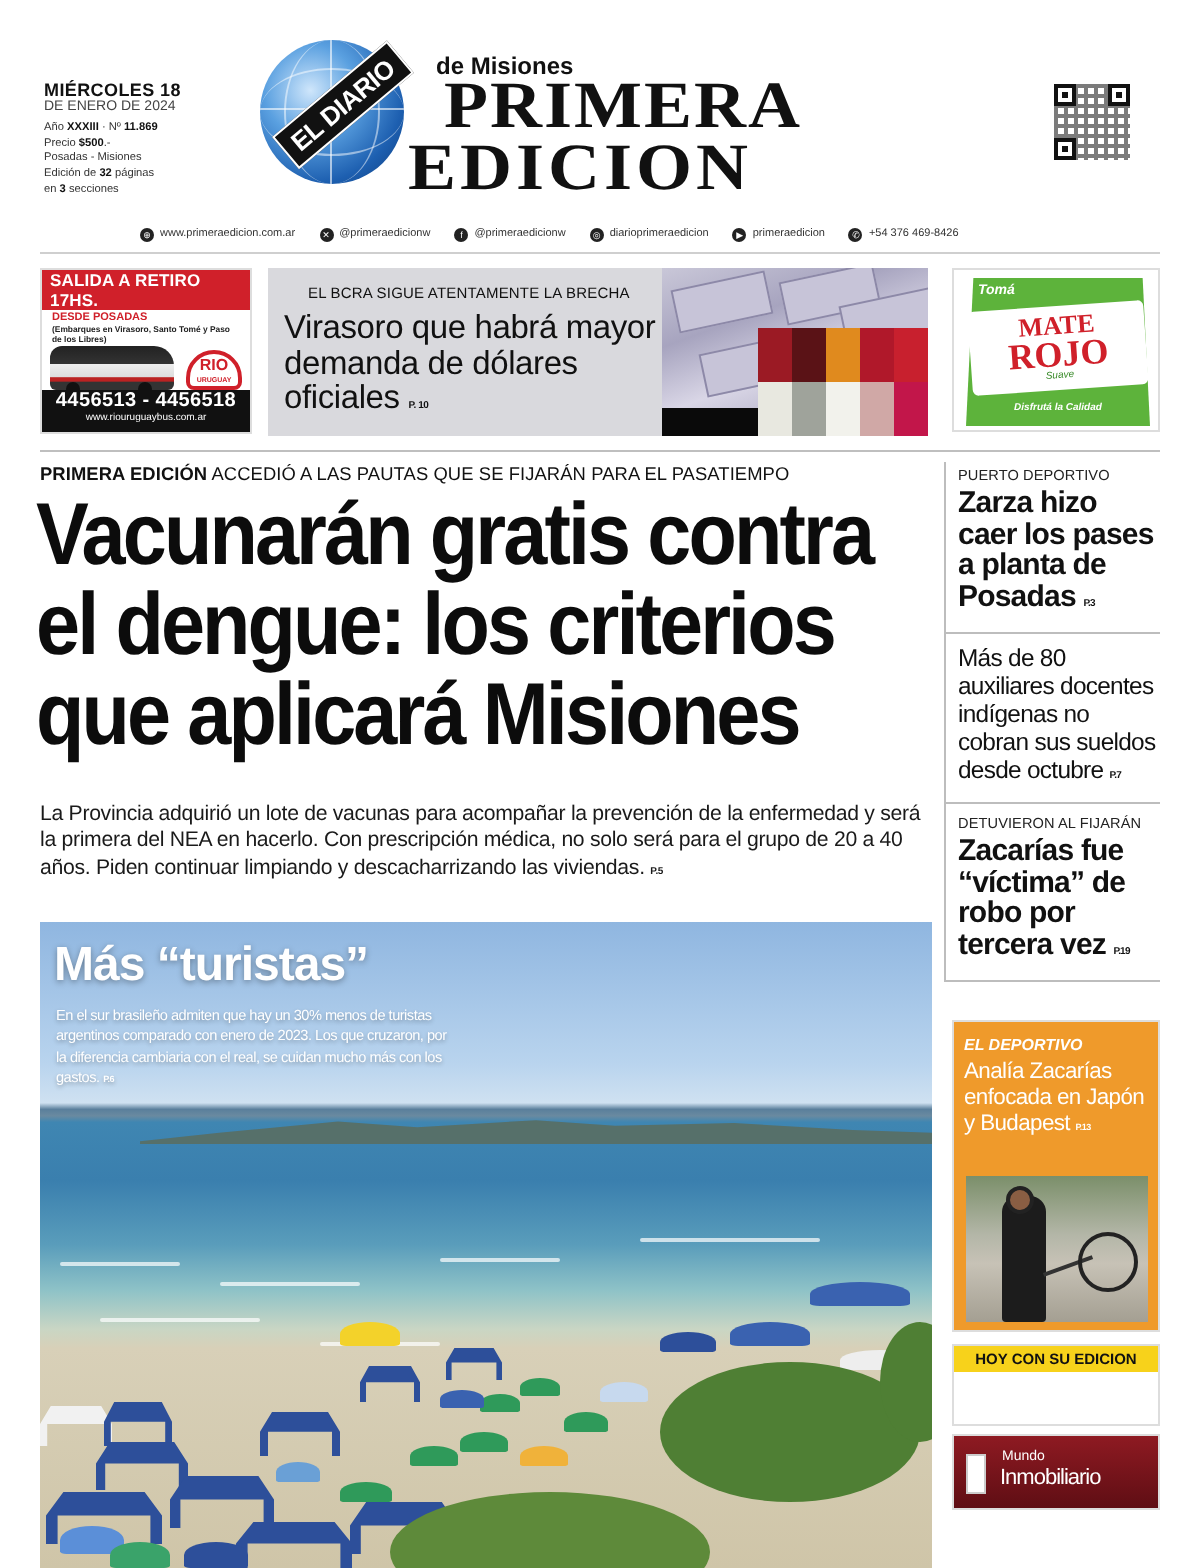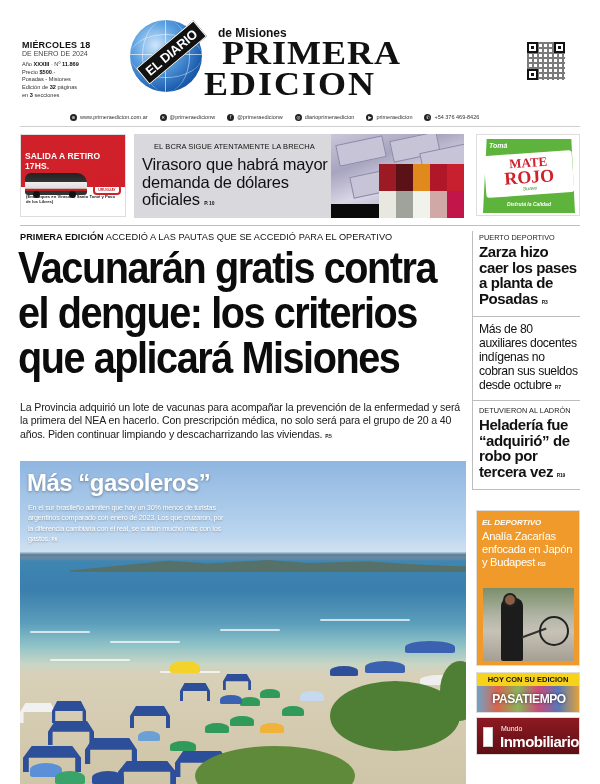--- a/index.html
+++ b/index.html
@@ -37,21 +37,21 @@
               background-image: linear-gradient(90deg, #111 2px, transparent 2px), linear-gradient(#111 2px, transparent 2px);
               background-size: 5px 4px, 4px 5px; opacity: 0.55; }
 
   .social-bar { position: absolute; left: 70px; top: 111px; height: 12px; display: flex; align-items: center; gap: 12px; font-size: 5.5px; color: #333; }
   .social-item { display: flex; align-items: center; gap: 3px; white-space: nowrap; }
   .sicon { width: 7px; height: 7px; border-radius: 50%; background: #222; display: inline-block; color: #fff; font-size: 4.5px; text-align: center; line-height: 7px; }
   .rule-top { position: absolute; left: 20px; top: 126px; width: 560px; height: 1px; background: #cfcfcf; }
 
   
   .ad-bus { position: absolute; left: 20px; top: 134px; width: 106px; height: 83px; background: #fff; border: 1px solid #ddd; overflow: hidden; }
-  .ad-bus .bar { background: #d0202a; color: #fff; font-weight: bold; font-size: 8.5px; padding: 16px 4px; letter-spacing: 0.1px; }
+  .ad-bus .bar { background: #d0202a; color: #fff; font-weight: bold; font-size: 8.5px; padding: 0 4px; letter-spacing: 0.1px; }
   .ad-bus .from { color: #d0202a; font-weight: bold; font-size: 5.5px; padding: 1px 4px 0 5px; }
   .ad-bus .sub { font-size: 4.2px; color: #222; padding: 0 4px 0 5px; font-weight: bold; line-height: 1.2; }
   .ad-bus .bus { position: absolute; left: 4px; top: 38px; width: 62px; height: 22px; border-radius: 6px 10px 3px 3px;
                  background: linear-gradient(180deg, #222 0%, #333 40%, #eee 42%, #ddd 70%, #b22 72%, #b22 80%, #333 82%); }
   .ad-bus .bus::before { content: ""; position: absolute; left: 8px; bottom: -3px; width: 7px; height: 7px; border-radius: 50%; background: #111; }
   .ad-bus .bus::after { content: ""; position: absolute; left: 44px; bottom: -3px; width: 7px; height: 7px; border-radius: 50%; background: #111; }
   .ad-bus .rio { position: absolute; left: 72px; top: 40px; width: 28px; height: 20px; border: 2px solid #d0202a; border-radius: 14px 14px 4px 4px;
                  color: #d0202a; font-weight: bold; font-size: 8px; text-align: center; line-height: 12px; }
   .ad-bus .rio small { display: block; font-size: 3.5px; line-height: 3px; color: #d0202a; }
   .ad-bus .foot { position: absolute; left: 0; bottom: 0; width: 100%; height: 21px; background: #111; color: #fff; text-align: center; }
@@ -119,21 +119,21 @@
   .deportivo .frame { position: absolute; left: 38px; top: 44px; width: 26px; height: 2px; background: #333; transform: rotate(-20deg); }
 
   .pasatiempo { position: absolute; left: 476px; top: 672px; width: 104px; height: 41px; border: 1px solid #ddd; overflow: hidden; }
   .pasatiempo .top { background: #f7d21b; color: #111; font-weight: bold; font-size: 7.5px; text-align: center; height: 13px; line-height: 13px; }
   .pasatiempo .bottom { height: 28px; background: linear-gradient(90deg, #6fa3c7, #d9644e 20%, #8bb35a 40%, #c94b7a 60%, #5877b9 80%, #e2a23b); position: relative; }
   .pasatiempo .word { position: absolute; left: 0; top: 6px; width: 104px; text-align: center; color: #fff; font-weight: bold; font-size: 12px; letter-spacing: -0.4px; text-shadow: 0 0 3px rgba(0,0,0,0.6); }
 
   .inmobiliario { position: absolute; left: 476px; top: 717px; width: 104px; height: 38px; background: linear-gradient(180deg, #8e1a22, #5f0e14); border: 1px solid #ddd; }
   .inmobiliario .door { position: absolute; left: 6px; top: 9px; width: 10px; height: 20px; background: #fff; border: 1px solid #ccc; }
   .inmobiliario .mundo { position: absolute; left: 24px; top: 7px; color: #fff; font-size: 7px; }
-  .inmobiliario .inmo { position: absolute; left: 23px; top: 15px; color: #fff; font-weight: bold; font-size: 15px; letter-spacing: -0.5px; }
+  .inmobiliario .inmo { position: absolute; left: 23px; top: 15px; color: #fff; font-weight: normal; font-size: 11px; letter-spacing: -0.5px; }
 </style>
 </head>
 <body>
 
 <header class="masthead">
   <div class="edition-info">
     <div class="day">MIÉRCOLES 18</div>
     <div class="date">DE ENERO DE 2024</div>
     <div class="meta">
       <div>
@@ -209,20 +209,24 @@
 
 <div class="ad-bus">
   <div class="bar">SALIDA A RETIRO 17HS.</div>
   <div class="from">DESDE POSADAS</div>
   <div class="sub">(Embarques en Virasoro, Santo Tomé y Paso de los Libres)</div>
   <div class="bus"></div>
   <div class="rio">
     <span>RIO</span>
     <small>URUGUAY</small>
   </div>
+  <div class="foot">
+    <div class="phones">4456513 - 4456518</div>
+    <div class="web">www.riouruguaybus.com.ar</div>
+  </div>
 </div>
 
 <article class="teaser-bcra">
   <div class="kicker">EL BCRA SIGUE ATENTAMENTE LA BRECHA</div>
   <div class="title"><span>Virasoro que habrá mayor demanda de dólares oficiales</span> <span class="page">P. 10</span></div>
   <div class="photo">
     <div class="note" style="left:6px;top:6px"></div>
     <div class="note" style="left:60px;top:2px"></div>
     <div class="note" style="left:20px;top:38px"></div>
     <div class="note" style="left:90px;top:14px"></div>
@@ -251,21 +255,21 @@
     <div class="suave">Suave</div>
   </div>
   <div class="disfruta">Disfrutá la Calidad</div>
 </div>
 
 <div class="rule-mid"></div>
 
 <article>
   <div class="main-kicker">
     <b>PRIMERA EDICIÓN</b>
-    <span>ACCEDIÓ A LAS PAUTAS QUE SE ACCEDIÓ PARA EL OPERATIVO</span>
+    <span>ACCEDIÓ A LAS PAUTAS QUE SE FIJARÁN PARA EL PASATIEMPO</span>
   </div>
   <h1 class="main-headline">
     <div>Vacunarán gratis contra</div>
     <div>el dengue: los criterios</div>
     <div>que aplicará Misiones</div>
   </h1>
   <p class="main-summary">
     <span>La Provincia adquirió un lote de vacunas para acompañar la prevención de la enfermedad y será la primera del NEA en hacerlo. Con prescripción médica, no solo será para el grupo de 20 a 40 años. Piden continuar limpiando y descacharrizando las viviendas.</span>
     <span class="page">P.5</span>
   </p>
@@ -305,21 +309,21 @@
   <div class="umb" style="left:35px;top:310px;width:30px;height:13px;background:#3aa36a"></div>
   <div class="umb" style="left:310px;top:205px;width:28px;height:10px;background:#2d4f9a"></div>
   <div class="umb" style="left:345px;top:200px;width:40px;height:12px;background:#3a62b0"></div>
   <div class="umb" style="left:385px;top:180px;width:50px;height:12px;background:#3a62b0"></div>
   <div class="umb" style="left:400px;top:214px;width:40px;height:10px;background:#eeeeee"></div>
   <div class="umb" style="left:230px;top:290px;width:24px;height:12px;background:#2f9a5a"></div>
   <div class="tree" style="left:175px;top:285px;width:160px;height:60px"></div>
   <div class="tree" style="left:310px;top:220px;width:130px;height:70px;background:#4f7f34"></div>
   <div class="tree" style="left:420px;top:200px;width:40px;height:60px;background:#4f7f34"></div>
 
-  <h2 class="photo-headline">Más “gasoleros”</h2>
+  <h2 class="photo-headline">Más “turistas”</h2>
   <p class="photo-summary">
     <span>En el sur brasileño admiten que hay un 30% menos de turistas argentinos comparado con enero de 2023. Los que cruzaron, por la diferencia cambiaria con el real, se cuidan mucho más con los gastos.</span>
     <span class="page">P.6</span>
   </p>
 </article>
 
 <aside class="right-col">
   <article class="side-story">
     <div class="side-kicker">PUERTO DEPORTIVO</div>
     <div class="side-title-bold">
@@ -327,23 +331,23 @@
       <span class="side-page">P.3</span>
     </div>
   </article>
   <article class="side-story" style="padding-top:5px">
     <div class="side-title-reg">
       <span>Más de 80 auxiliares docentes indígenas no cobran sus sueldos desde octubre</span>
       <span class="side-page">P.7</span>
     </div>
   </article>
   <article class="side-story" style="padding-top:5px">
-    <div class="side-kicker">DETUVIERON AL LADRÓN</div>
+    <div class="side-kicker">DETUVIERON AL FIJARÁN</div>
     <div class="side-title-bold">
-      <span>Heladería fue “adquirió” de robo por tercera vez</span>
+      <span>Zacarías fue “víctima” de robo por tercera vez</span>
       <span class="side-page">P.19</span>
     </div>
   </article>
 </aside>
 
 <article class="deportivo">
   <div class="kicker">EL DEPORTIVO</div>
   <div class="title">
     <span>Analía Zacarías enfocada en Japón y Budapest</span>
     <span class="page">P.13</span>
@@ -351,22 +355,19 @@
   <div class="photo">
     <div class="person"></div>
     <div class="head"></div>
     <div class="frame"></div>
     <div class="wheel"></div>
   </div>
 </article>
 
 <div class="pasatiempo">
   <div class="top">HOY CON SU EDICION</div>
-  <div class="bottom">
-    <div class="word">PASATIEMPO</div>
-  </div>
 </div>
 
 <div class="inmobiliario">
   <div class="door"></div>
   <div class="mundo">Mundo</div>
   <div class="inmo">Inmobiliario</div>
 </div>
 
 </body></html>

